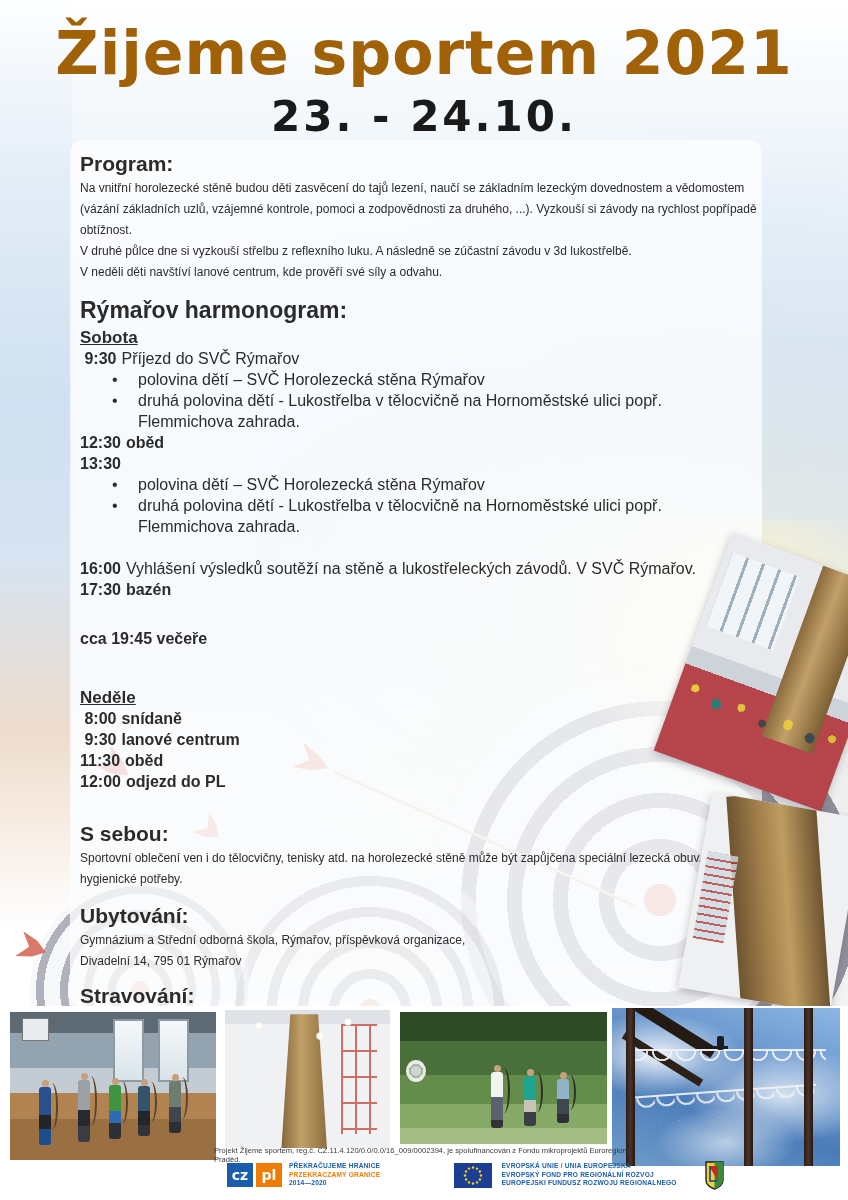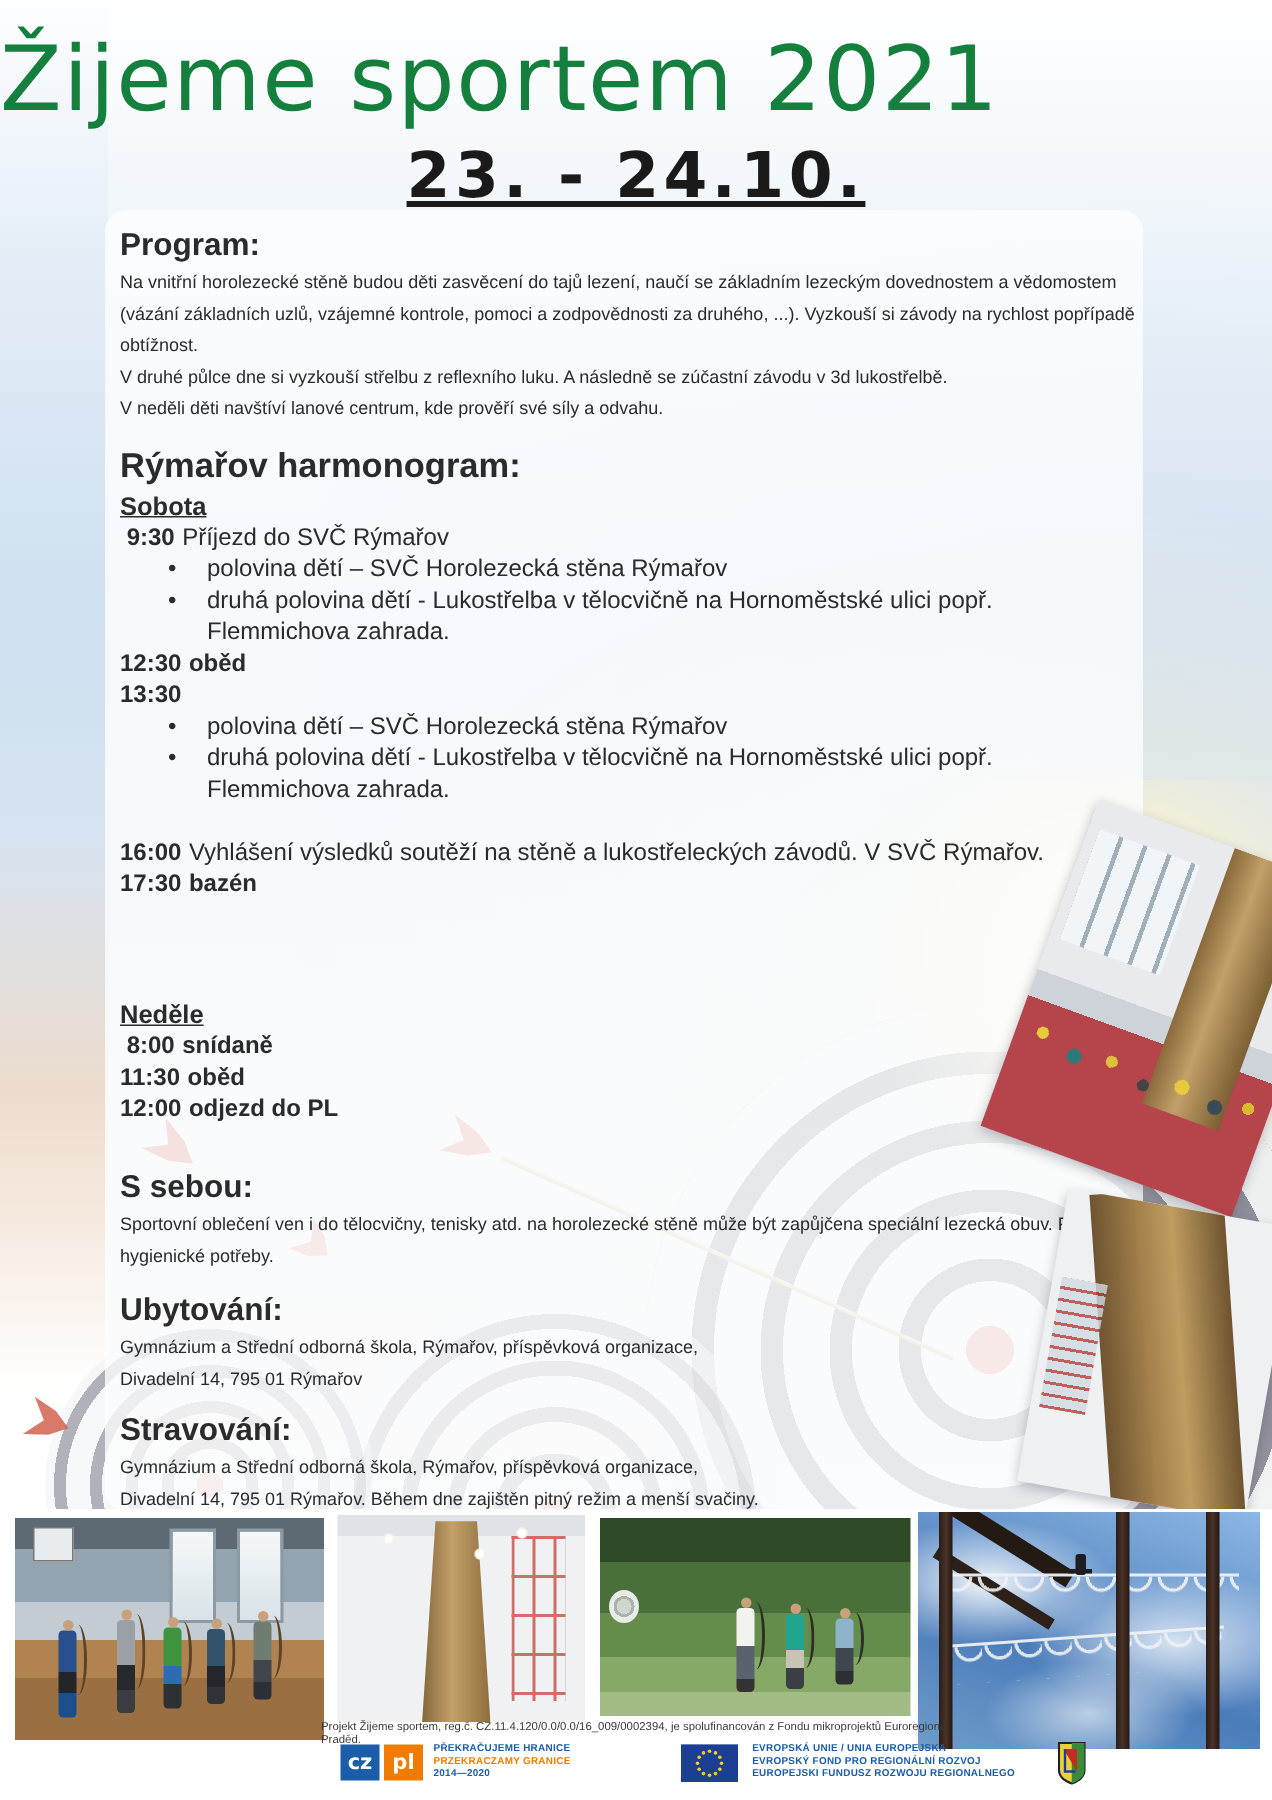--- a/index.html
+++ b/index.html
@@ -51,26 +51,26 @@
   .p{font-size:12px;line-height:21px;margin:0;}
   .day{font-size:17px;font-weight:bold;text-decoration:underline;line-height:21px;margin-top:2px;}
   .row{font-size:16px;line-height:21px;}
   .tm{font-weight:bold;white-space:pre;margin-right:5px;}
   .row.b span{font-weight:bold;}
   .row.nw{white-space:nowrap;}
   .bul{font-size:16px;line-height:21px;padding-left:58px;position:relative;}
   .bul::before{content:"•";position:absolute;left:32px;top:0;}
   .sp21{height:21px;} .sp28{height:28px;} .sp36{height:36px;} .sp30{height:30px;} .sp14{height:14px;} .sp12{height:12px;}
   
-  .title{position:absolute;left:0;top:18px;width:100%;text-align:left;
-      font-family:"DejaVu Sans",sans-serif;font-weight:normal;font-size:60px;letter-spacing:1px;
-      color:#15803d;}
+  .title{position:absolute;left:0;top:18px;width:100%;text-align:center;
+      font-family:"DejaVu Sans",sans-serif;font-weight:bold;font-size:60px;letter-spacing:1px;
+      color:#a16207;}
   .date{position:absolute;left:0;top:92px;width:100%;text-align:center;
       font-family:"DejaVu Sans",sans-serif;font-weight:bold;font-size:42px;letter-spacing:3px;
-      color:#1a1a1a;text-decoration:underline;}
+      color:#1a1a1a;}
   
   .tphoto{position:absolute;overflow:hidden;box-shadow:0 3px 8px rgba(60,60,80,.3);}
   .tp1{left:688px;top:556px;width:178px;height:232px;transform:rotate(20deg);
       background:linear-gradient(180deg,#e8eaee 0 52%,#cdd3d8 52% 60%,#b6444b 60% 100%);}
   .tp1 .tower{position:absolute;left:54%;top:0;width:30%;height:78%;
       background:linear-gradient(90deg,#8a6a3c,#c2a069 40%,#7c5f33);}
   .tp1 .winrow{position:absolute;left:4%;top:8%;width:40%;height:34%;
       background:repeating-linear-gradient(90deg,#f2f5f7 0 14px,#9fb0bb 14px 17px);}
   .tp1 .crowd{position:absolute;left:0;bottom:18%;width:100%;height:22%;
       background-image:
@@ -193,24 +193,26 @@
     <div class="bul">polovina dětí – SVČ Horolezecká stěna Rýmařov</div>
     <div class="bul">druhá polovina dětí - Lukostřelba v tělocvičně na Hornoměstské ulici popř. Flemmichova zahrada.</div>
     <div class="row b"><span class="tm">12:30</span><span>oběd</span></div>
     <div class="row"><span class="tm">13:30</span></div>
     <div class="bul">polovina dětí – SVČ Horolezecká stěna Rýmařov</div>
     <div class="bul">druhá polovina dětí - Lukostřelba v tělocvičně na Hornoměstské ulici popř. Flemmichova zahrada.</div>
     <div class="sp21"></div>
     <div class="row nw"><span class="tm">16:00</span><span>Vyhlášení výsledků soutěží na stěně a lukostřeleckých závodů. V SVČ Rýmařov.</span></div>
     <div class="row b"><span class="tm">17:30</span><span>bazén</span></div>
     <div class="sp28"></div>
+    <div class="row b"><span>cca 19:45 večeře</span></div>
     <div class="sp36"></div>
 
     <div class="day">Neděle</div>
     <div class="row b"><span class="tm"> 8:00</span><span>snídaně</span></div>
+    <div class="row b"><span class="tm"> 9:30</span><span>lanové centrum</span></div>
     <div class="row b"><span class="tm">11:30</span><span>oběd</span></div>
     <div class="row b"><span class="tm">12:00</span><span>odjezd do PL</span></div>
     <div class="sp30"></div>
 
     <div class="h">S sebou:</div>
     <p class="p">Sportovní oblečení ven i do tělocvičny, tenisky atd. na horolezecké stěně může být zapůjčena speciální lezecká obuv. Plavky, hygienické potřeby.</p>
     <div class="sp14"></div>
 
     <div class="h">Ubytování:</div>
     <p class="p">Gymnázium a Střední odborná škola, Rýmařov, příspěvková organizace,</p>

